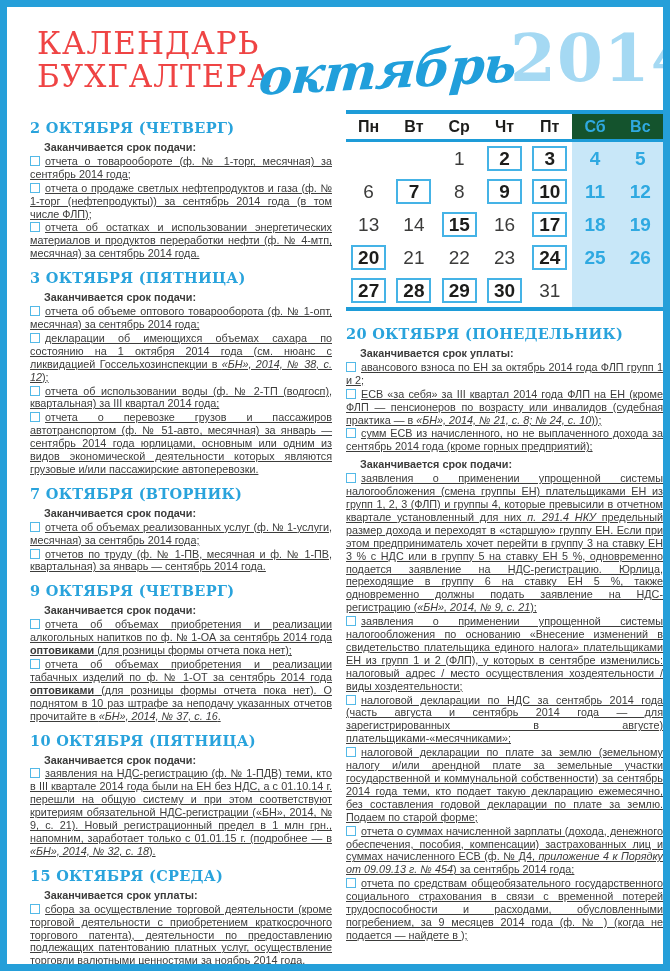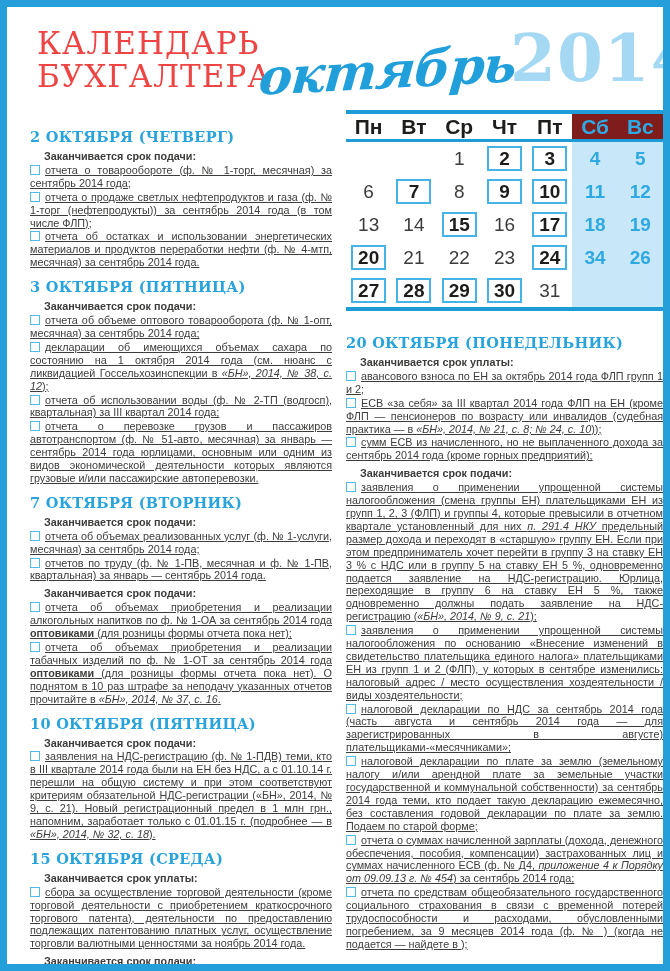--- a/index.html
+++ b/index.html
@@ -33,44 +33,44 @@
     color:#a5d9f3;font-size:66px;line-height:74px;letter-spacing:1px;
   }
   
   .cal{
     position:absolute;left:339px;top:103px;width:317px;
     border-top:4px solid #1e9cd8;border-bottom:4px solid #1e9cd8;
   }
   .cal-grid{display:grid;grid-template-columns:repeat(7,1fr);}
   .cal-h{
     height:25px;display:flex;align-items:center;justify-content:center;
-    font-weight:bold;font-size:21px;color:#1d1d1b;
+    font-weight:bold;font-size:16px;color:#1d1d1b;
     border-bottom:3px solid #1e9cd8;
   }
-  .cal-h.we{color:#2fa9e1;background:#7f1d1d;}
+  .cal-h.we{color:#2fa9e1;background:#14532d;}
   .cal-c{
     height:33px;display:flex;align-items:center;justify-content:center;
     font-size:19px;color:#3c3c3b;
   }
   .cal-c.we{background:#c8e7f8;color:#2fa9e1;font-weight:bold;}
   .cal-box{
     display:inline-flex;align-items:center;justify-content:center;
     width:35px;height:25px;border:2px solid #45b3e6;
     font-weight:bold;color:#1d1d1b;box-sizing:border-box;
   }
   
   .col{position:absolute;font-size:10.8px;line-height:12.9px;text-align:justify;}
   #col-left{left:23px;top:108px;width:302px;}
   #col-right{left:339px;top:314px;width:317px;}
   .sec-date{
     font-family:"DejaVu Serif",serif;font-weight:bold;
     color:#29a3dc;font-size:14.5px;line-height:17px;
     margin:9px 0 3px 0;text-align:left;letter-spacing:.3px;
   }
-  .sec:first-child .sec-date{margin-top:13px;}
+  .sec:first-child .sec-date{margin-top:4px;}
   .blk-label{font-weight:bold;color:#3c3c3b;margin:5px 0 1px 14px;text-align:left;}
   p.item{margin:0 0 1px 0;text-decoration:underline;}
   .cb{
     display:inline-block;width:8px;height:8px;
     border:1px solid #53b9e7;background:#fff;
     margin-right:5px;vertical-align:-1px;
   }
   .seg-i{font-style:italic;}
   .seg-b{font-weight:bold;font-style:normal;}
 </style>
@@ -133,21 +133,21 @@
         <div class="cal-c we">19</div>
         <div class="cal-c">
           <span class="cal-box">20</span>
         </div>
         <div class="cal-c">21</div>
         <div class="cal-c">22</div>
         <div class="cal-c">23</div>
         <div class="cal-c">
           <span class="cal-box">24</span>
         </div>
-        <div class="cal-c we">34</div>
+        <div class="cal-c we">25</div>
         <div class="cal-c we">26</div>
         <div class="cal-c">
           <span class="cal-box">27</span>
         </div>
         <div class="cal-c">
           <span class="cal-box">28</span>
         </div>
         <div class="cal-c">
           <span class="cal-box">29</span>
         </div>
@@ -176,20 +176,21 @@
         <p class="item"><span class="cb"></span>отчета об использовании воды (ф. № 2-ТП (водгосп), квартальная) за III квартал 2014 года;</p>
         <p class="item"><span class="cb"></span>отчета о перевозке грузов и пассажиров автотранспортом (ф. № 51-авто, месячная) за январь — сентябрь 2014 года юрлицами, основным или одним из видов экономической деятельности которых являются грузовые и/или пассажирские автоперевозки.</p>
       </div>
       <div class="sec">
         <div class="sec-date">7 ОКТЯБРЯ (ВТОРНИК)</div>
         <div class="blk-label">Заканчивается срок подачи:</div>
         <p class="item"><span class="cb"></span>отчета об объемах реализованных услуг (ф. № 1-услуги, месячная) за сентябрь 2014 года;</p>
         <p class="item"><span class="cb"></span>отчетов по труду (ф. № 1-ПВ, месячная и ф. № 1-ПВ, квартальная) за январь — сентябрь 2014 года.</p>
       </div>
       <div class="sec">
+        <div class="sec-date">9 ОКТЯБРЯ (ЧЕТВЕРГ)</div>
         <div class="blk-label">Заканчивается срок подачи:</div>
         <p class="item"><span class="cb"></span>отчета об объемах приобретения и реализации алкогольных напитков по ф. № 1-ОА за сентябрь 2014 года <span class="seg-b">оптовиками</span> (для розницы формы отчета пока нет);</p>
         <p class="item"><span class="cb"></span>отчета об объемах приобретения и реализации табачных изделий по ф. № 1-ОТ за сентябрь 2014 года <span class="seg-b">оптовиками</span> (для розницы формы отчета пока нет). О поднятом в 10 раз штрафе за неподачу указанных отчетов прочитайте в <span class="seg-i">«БН», 2014, № 37, с. 16</span>.</p>
       </div>
       <div class="sec">
         <div class="sec-date">10 ОКТЯБРЯ (ПЯТНИЦА)</div>
         <div class="blk-label">Заканчивается срок подачи:</div>
         <p class="item"><span class="cb"></span>заявления на НДС-регистрацию (ф. № 1-ПДВ) теми, кто в III квартале 2014 года были на ЕН без НДС, а с 01.10.14 г. перешли на общую систему и при этом соответствуют критериям обязательной НДС-регистрации («БН», 2014, № 9, с. 21). Новый регистрационный предел в 1 млн грн., напомним, заработает только с 01.01.15 г. (подробнее — в <span class="seg-i">«БН», 2014, № 32, с. 18</span>).</p>
       </div>
       <div class="sec">

